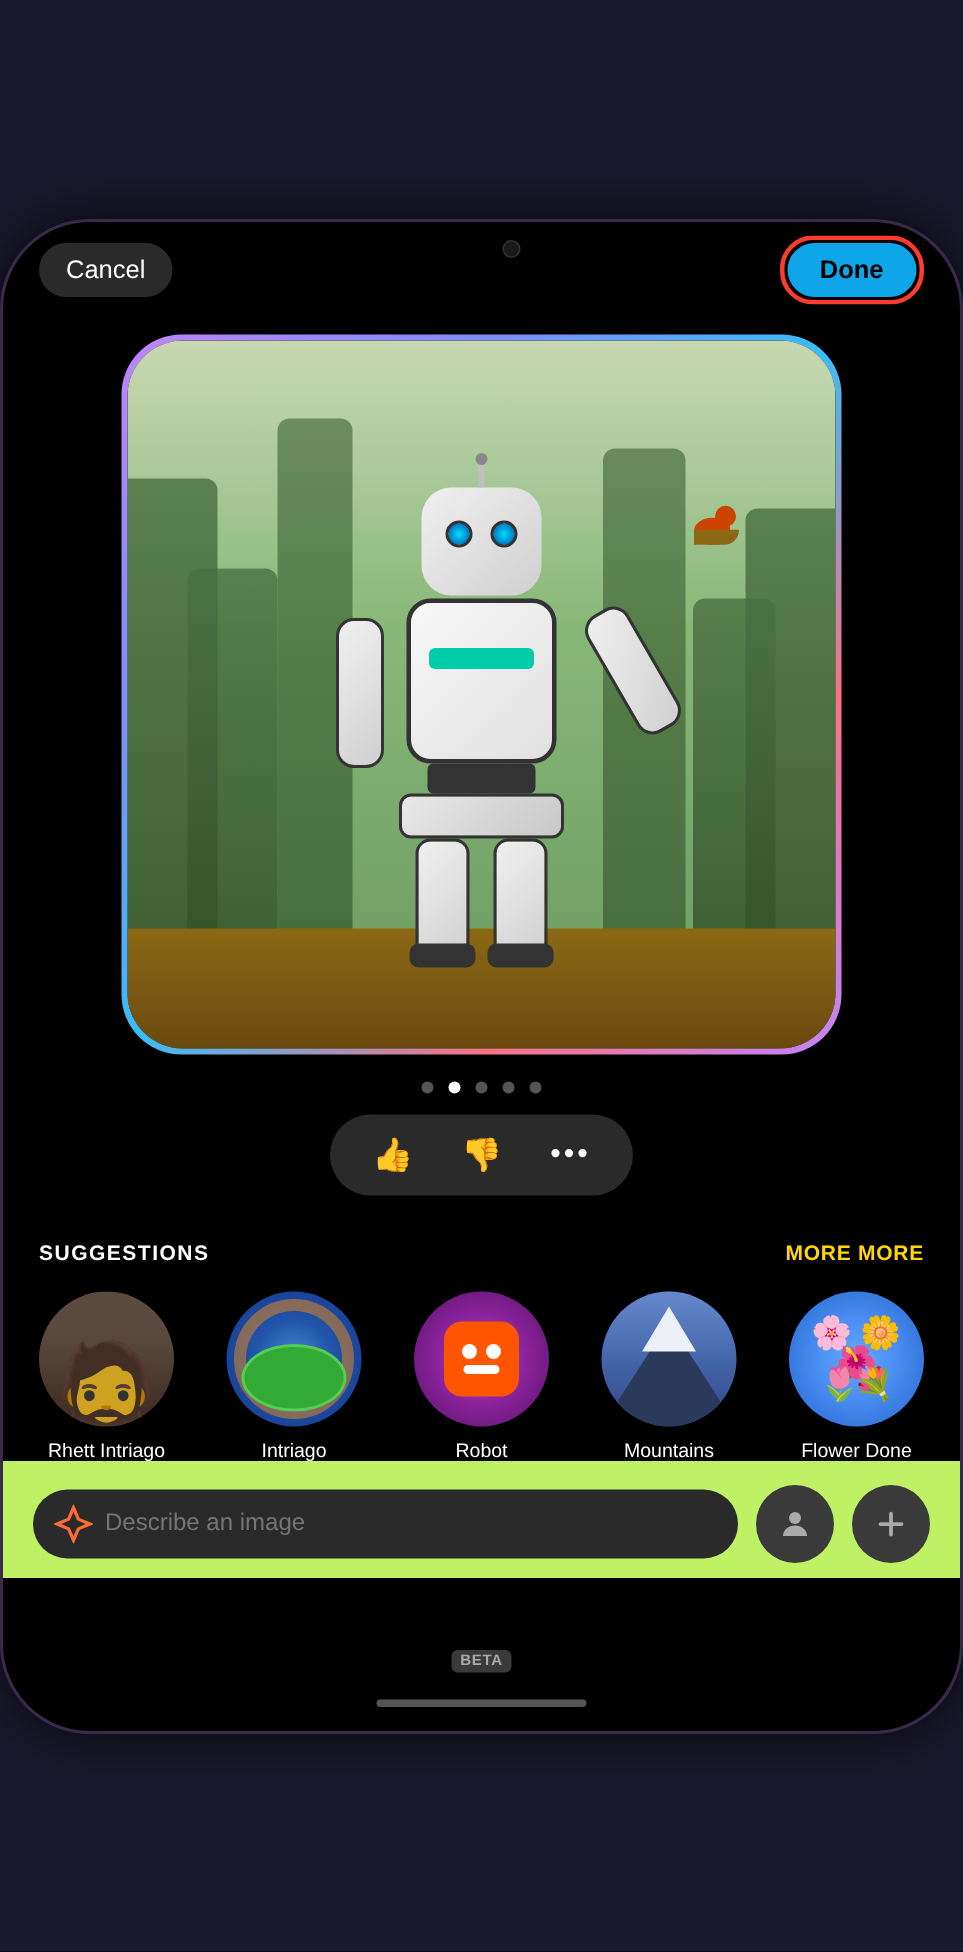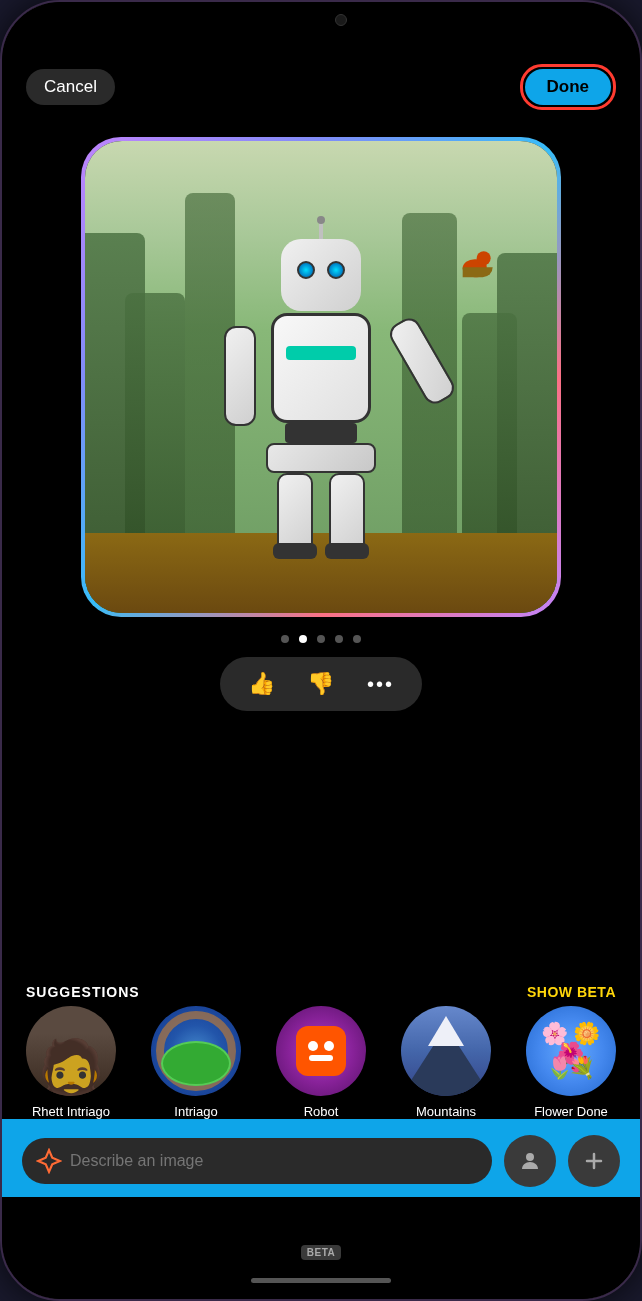--- a/index.html
+++ b/index.html
@@ -8,21 +8,21 @@
       background: #1a1a2e;
       display: flex;
       justify-content: center;
       align-items: center;
       min-height: 100vh;
       font-family: -apple-system, BlinkMacSystemFont, 'SF Pro Display', sans-serif;
     }
 
     .phone-frame {
       width: 642px;
-      height: 1301px;
+      height: 1010px;
       background: #0a0a0a;
       border-radius: 60px;
       border: 2px solid #3a2a4a;
       position: relative;
       overflow: hidden;
       box-shadow: inset 0 0 0 1px #5a4a6a, 0 0 40px rgba(0,0,0,0.8);
     }
 
     
     .phone-frame::before {
@@ -425,21 +425,21 @@
     
     .suggestions-section {
       background: #000;
       padding: 0 24px;
     }
 
     .suggestions-header {
       display: flex;
       justify-content: space-between;
       align-items: center;
-      margin-bottom: 6px;
+      margin-bottom: 18px;
     }
 
     .suggestions-title {
       color: #fff;
       font-size: 14px;
       font-weight: 700;
       letter-spacing: 1px;
     }
 
     .show-more-btn {
@@ -600,21 +600,21 @@
     .suggestion-label {
       color: #fff;
       font-size: 13px;
       font-weight: 400;
       text-align: center;
       max-width: 90px;
     }
 
     
     .input-area {
-      background: #0ea5e9;
+      background: #bef264;
       padding: 16px 20px 10px;
       display: flex;
       gap: 12px;
       align-items: center;
     }
 
     .input-wrapper {
       flex: 1;
       position: relative;
     }
@@ -783,21 +783,21 @@
       <div class="rating-bar">
         <button class="rating-btn">👍</button>
         <button class="rating-btn">👎</button>
         <button class="more-btn">•••</button>
       </div>
     </div>
 
     <div class="suggestions-section">
       <div class="suggestions-header">
         <span class="suggestions-title">SUGGESTIONS</span>
-        <button class="show-more-btn">SHOW BETA</button>
+        <button class="show-more-btn">MORE MORE</button>
       </div>
 
       <div class="suggestions-row">
 
         <div class="suggestion-item">
           <div class="suggestion-avatar">
             <div class="person-avatar-art">
               <span class="person-silhouette">🧔</span>
             </div>
           </div>

